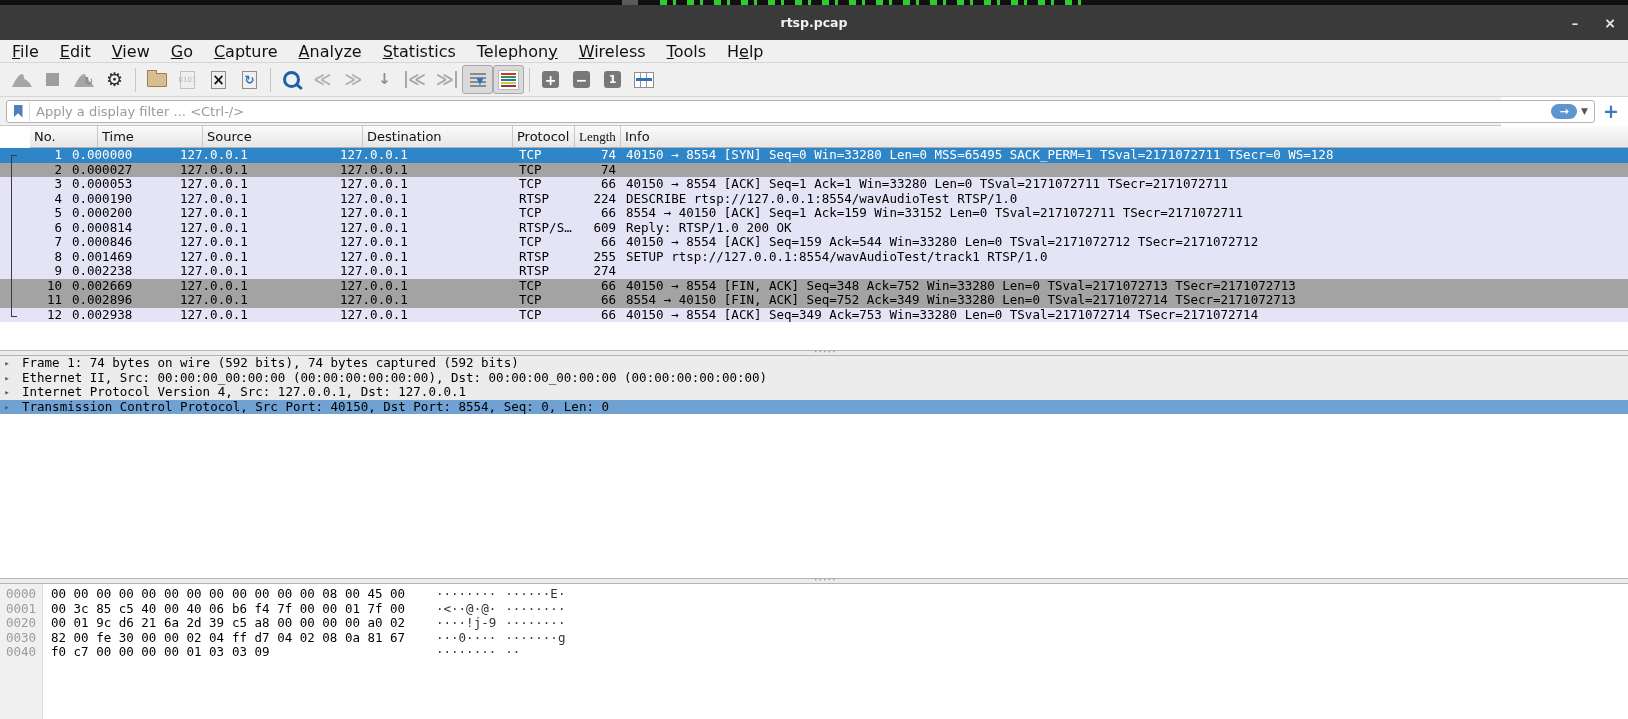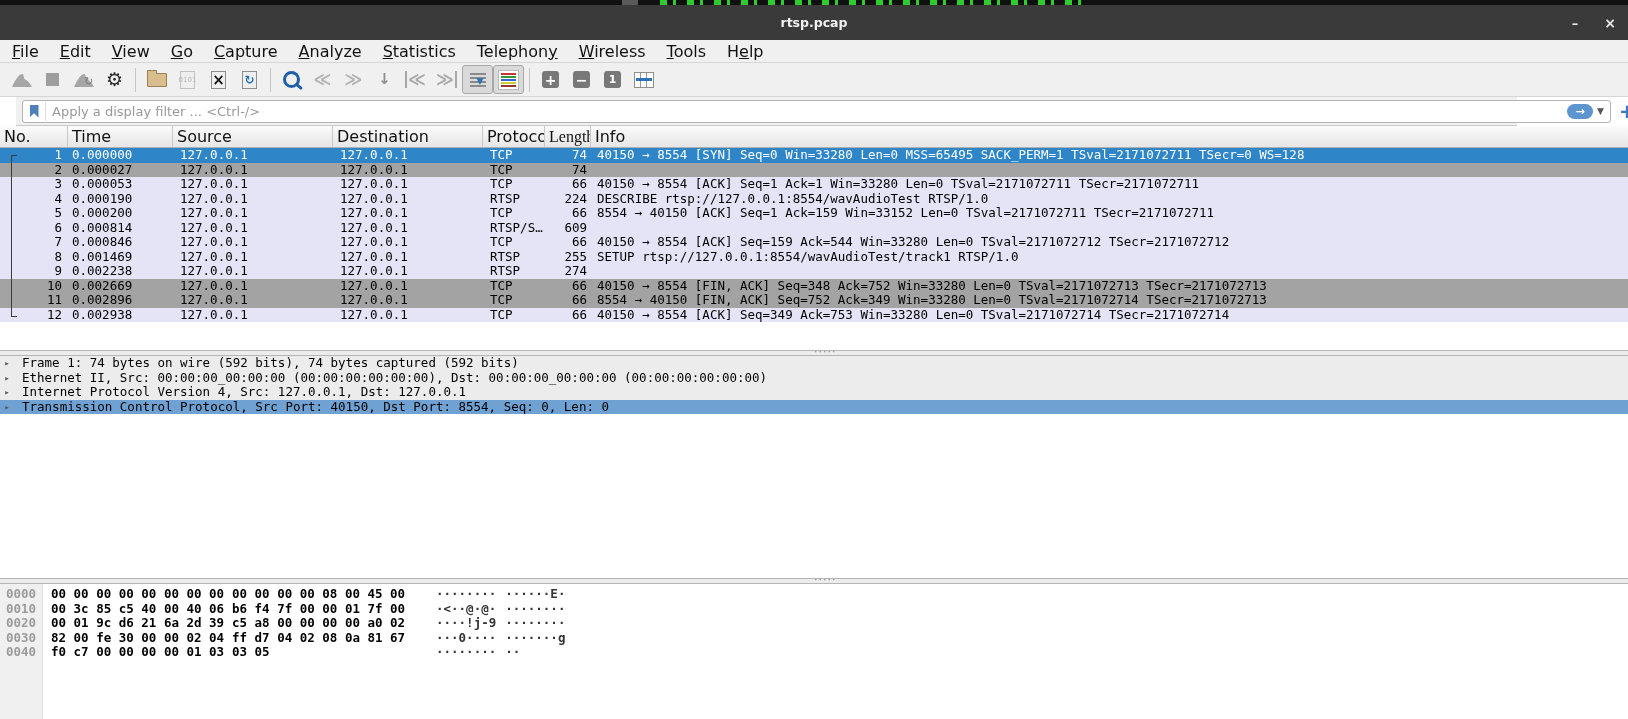--- a/index.html
+++ b/index.html
@@ -50,54 +50,54 @@
   .clines i{height:2px;display:block;}
   .zbtn{width:17px;height:17px;background:#787878;color:#fff;border-radius:3px;font-weight:bold;
     display:flex;align-items:center;justify-content:center;font-size:14px;line-height:1;}
   .grid{width:18px;height:14px;background:#fff;border:1px solid #8f8f8f;position:relative;display:block;
     background-image:linear-gradient(90deg,transparent 0 5px,#999 5px 6px,transparent 6px 11px,#999 11px 12px,transparent 12px);}
   .grid::after{content:"";position:absolute;top:5px;left:1px;right:1px;height:3px;background:#2b72b8;}
   .gearg{font-size:19px;color:#2b2b2b;line-height:1;}
   .fin{display:block;}
 
   
-  .filterbar{position:absolute;left:16px;top:97px;width:1501px;height:29px;background:#f0f0f0;
+  .filterbar{position:absolute;left:0;top:97px;width:1501px;height:29px;background:#f0f0f0;
     border-bottom:1px solid #c9c9c9;display:flex;align-items:center;padding:0 6px;box-sizing:border-box;}
   .filterbox{flex:0 0 auto;width:1587px;height:21px;background:#fff;border:1px solid #b4b4b4;border-radius:3px;
     display:flex;align-items:center;position:relative;}
   .bookmark{width:22px;height:19px;display:flex;align-items:center;justify-content:center;border-right:1px solid #e0e0e0;}
   .bookmark i{display:block;width:9px;height:13px;background:#4d7fb8;
     clip-path:polygon(0 0,100% 0,100% 100%,50% 68%,0 100%);}
   .fil-input{flex:1;border:none;outline:none;font-size:13px;color:#333;padding:0 6px;background:transparent;
     font-family:"DejaVu Sans",sans-serif;}
   .fil-input::placeholder{color:#9a9a9a;}
   .apply-btn{width:26px;height:15px;background:#5c95cf;border-radius:8px;display:flex;align-items:center;
     justify-content:center;color:#fff;font-size:11px;font-weight:bold;margin-right:4px;line-height:1;}
   .dd-caret{color:#555;font-size:9px;margin-right:6px;}
   .add-btn{color:#3b77c2;font-size:19px;font-weight:bold;margin-left:8px;line-height:1;}
 
   
   .packetpane{position:absolute;left:0;top:126px;width:1628px;height:224px;background:#fff;overflow:hidden;}
   .phead{display:flex;height:21px;background:linear-gradient(#fbfbfb,#e6e6e6);border-bottom:1px solid #b0b0b0;
-    font-size:16px;color:#111;align-items:center;}
+    font-size:13px;color:#111;align-items:center;margin-left:30px;}
   .phc{border-right:1px solid #c8c8c8;padding:0 4px;box-sizing:border-box;overflow:hidden;white-space:nowrap;height:100%;
     display:flex;align-items:center;}
   .w-no{width:68px;} .w-time{width:105px;} .w-src{width:160px;} .w-dst{width:150px;}
   .w-proto{width:62px;} .w-len{width:46px;font-family:Liberation Serif, serif;} .w-info{flex:1;border-right:none;}
   .prows{position:relative;font-family:"DejaVu Sans Mono",monospace;font-size:12.5px;}
   .prow{display:flex;height:14.5px;line-height:14.5px;white-space:nowrap;color:#000;}
   .prow.s-sel{background:#2e86c8;color:#fff;}
   .prow.s-gray{background:#a3a3a3;}
   .prow.s-lav{background:#e4e4f6;}
   .pc{overflow:hidden;white-space:nowrap;box-sizing:border-box;flex:0 0 auto;}
   .pc-no{width:68px;text-align:right;padding-right:6px;}
   .pc-time{width:105px;padding-left:4px;}
   .pc-source{width:160px;padding-left:7px;}
   .pc-destination{width:150px;padding-left:7px;}
-  .pc-protocol{width:62px;padding-left:7px;}
+  .pc-protocol{width:62px;padding-left:7px;margin-left:29px;}
   .pc-length{width:46px;text-align:right;padding-right:4px;}
   .pc-info{flex:1 1 auto;padding-left:6px;}
   .bracket{position:absolute;left:11px;top:7px;width:5px;height:160px;
     border-left:1px solid #3c3c3c;border-top:1px solid #3c3c3c;border-bottom:1px solid #3c3c3c;pointer-events:none;}
 
   
   .split{position:absolute;left:0;width:1628px;height:6px;background:#ececec;
     border-top:1px solid #b5b5b5;border-bottom:1px solid #b5b5b5;box-sizing:border-box;}
   .split::after{content:"·····";color:#8a8a8a;position:absolute;left:50%;top:-6px;letter-spacing:1px;font-size:11px;}
   .split1{top:350px;} .split2{top:578px;}
@@ -105,21 +105,21 @@
   
   .detailpane{position:absolute;left:0;top:356px;width:1628px;height:222px;background:#fff;overflow:hidden;
     font-family:"DejaVu Sans Mono",monospace;font-size:12.5px;}
   .drow{display:flex;align-items:center;height:14.6px;line-height:14.6px;background:#ececec;white-space:nowrap;color:#000;}
   .drow.dsel{background:#6fa1d2;}
   .darrow{width:14px;text-align:center;color:#555;font-size:9px;flex:0 0 auto;}
   .dtext{padding-left:8px;overflow:hidden;}
 
   
   .hexpane{position:absolute;left:0;top:584px;width:1628px;height:135px;background:#fff;overflow:hidden;
-    font-family:"DejaVu Sans Mono",monospace;font-size:12.5px;font-weight:bold;}
+    font-family:"DejaVu Sans Mono",monospace;font-size:12.5px;}
   .hgutter{position:absolute;left:0;top:0;bottom:0;width:42px;background:#f0f0f0;border-right:1px solid #e0e0e0;}
   .hrows{position:relative;padding-top:3px;}
   .hrow{display:flex;height:14.5px;line-height:14.5px;white-space:pre;color:#000;}
   .hoff{width:42px;flex:0 0 auto;color:#9b9b9b;padding-left:6px;box-sizing:border-box;}
   .hb{flex:0 0 auto;width:170px;margin-left:9px;}
   .hb2{margin-left:11px;}
   .ha{flex:0 0 auto;margin-left:34px;color:#333;}
   .ha2{margin-left:9px;}
 </style>
 </head>
@@ -340,20 +340,21 @@
         <span class="pc pc-length">66</span>
         <span class="pc pc-info">8554 → 40150 [ACK] Seq=1 Ack=159 Win=33152 Len=0 TSval=2171072711 TSecr=2171072711</span>
       </div>
       <div class="prow s-lav">
         <span class="pc pc-no">6</span>
         <span class="pc pc-time">0.000814</span>
         <span class="pc pc-source">127.0.0.1</span>
         <span class="pc pc-destination">127.0.0.1</span>
         <span class="pc pc-protocol">RTSP/S…</span>
         <span class="pc pc-length">609</span>
+        <span class="pc pc-info">Reply: RTSP/1.0 200 OK</span>
       </div>
       <div class="prow s-lav">
         <span class="pc pc-no">7</span>
         <span class="pc pc-time">0.000846</span>
         <span class="pc pc-source">127.0.0.1</span>
         <span class="pc pc-destination">127.0.0.1</span>
         <span class="pc pc-protocol">TCP</span>
         <span class="pc pc-length">66</span>
         <span class="pc pc-info">40150 → 8554 [ACK] Seq=159 Ack=544 Win=33280 Len=0 TSval=2171072712 TSecr=2171072712</span>
       </div>
@@ -425,18 +426,18 @@
       <span class="dtext">Transmission Control Protocol, Src Port: 40150, Dst Port: 8554, Seq: 0, Len: 0</span>
     </div>
   </div>
 
 <div class="split split2"></div>
 
 <div class="hexpane">
   <div class="hgutter"></div>
   <div class="hrows" id="hrows">
       <div class="hrow"><span class="hoff">0000</span><span class="hb">00 00 00 00 00 00 00 00</span><span class="hb hb2">00 00 00 00 08 00 45 00</span><span class="ha">········</span><span class="ha ha2">······E·</span></div>
-      <div class="hrow"><span class="hoff">0010</span><span class="hb">00 3c 85 c5 40 00 40 06</span><span class="hb hb2">b6 f4 7f 00 00 01 7f 00</span><span class="ha">·&lt;··@·@·</span><span class="ha ha2">········</span></div>
+      <div class="hrow"><span class="hoff">0001</span><span class="hb">00 3c 85 c5 40 00 40 06</span><span class="hb hb2">b6 f4 7f 00 00 01 7f 00</span><span class="ha">·&lt;··@·@·</span><span class="ha ha2">········</span></div>
       <div class="hrow"><span class="hoff">0020</span><span class="hb">00 01 9c d6 21 6a 2d 39</span><span class="hb hb2">c5 a8 00 00 00 00 a0 02</span><span class="ha">····!j-9</span><span class="ha ha2">········</span></div>
       <div class="hrow"><span class="hoff">0030</span><span class="hb">82 00 fe 30 00 00 02 04</span><span class="hb hb2">ff d7 04 02 08 0a 81 67</span><span class="ha">···0····</span><span class="ha ha2">·······g</span></div>
-      <div class="hrow"><span class="hoff">0040</span><span class="hb">f0 c7 00 00 00 00 01 03</span><span class="hb hb2">03 05</span><span class="ha">········</span><span class="ha ha2">··</span></div>
+      <div class="hrow"><span class="hoff">0040</span><span class="hb">f0 c7 00 00 00 00 01 03</span><span class="hb hb2">03 09</span><span class="ha">········</span><span class="ha ha2">··</span></div>
     </div>
 </div>
 
 </body></html>

